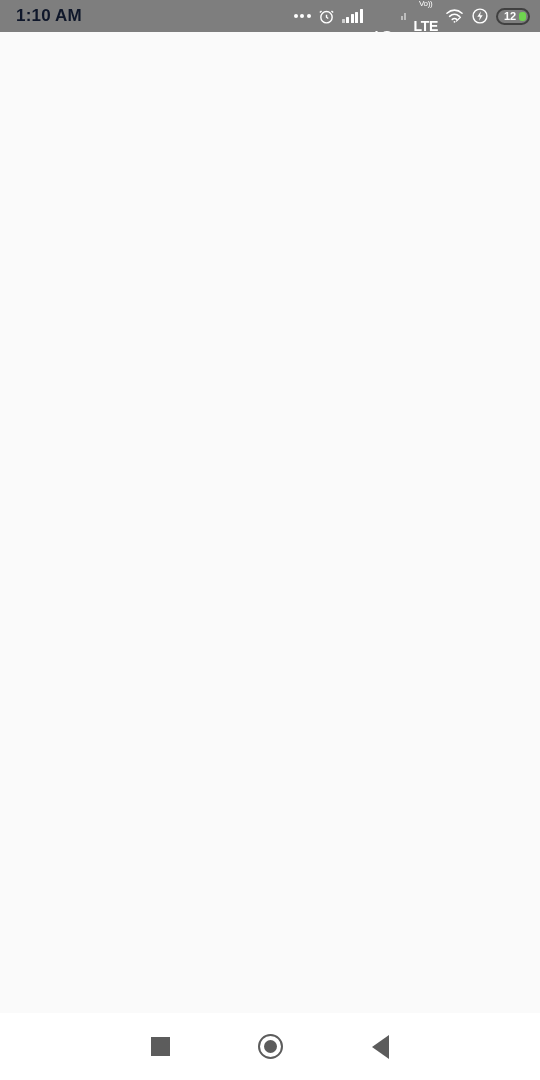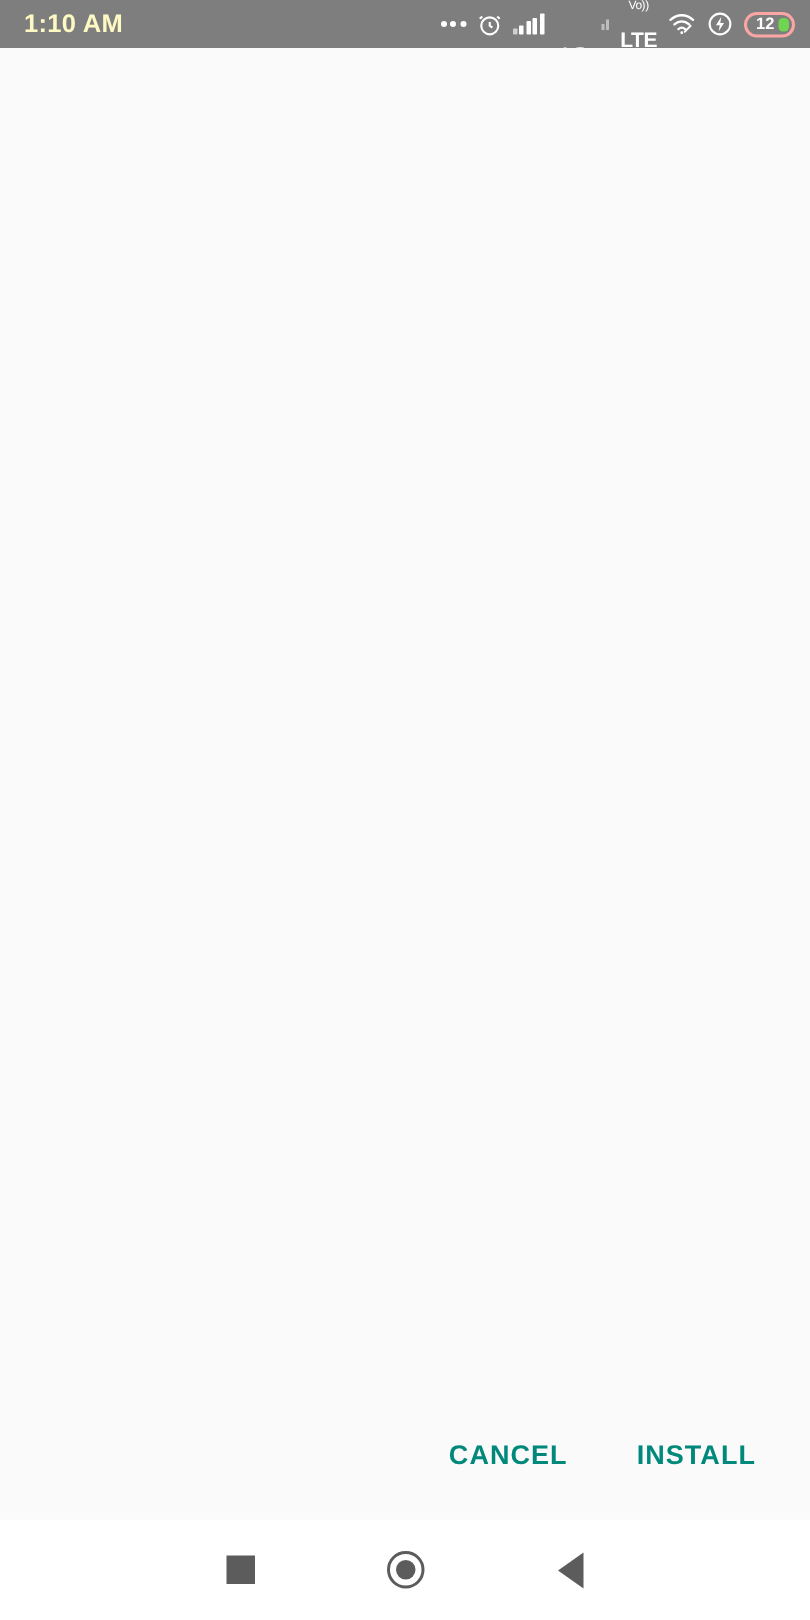--- a/index.html
+++ b/index.html
@@ -23,21 +23,21 @@
     height:32px; flex:0 0 32px;
     background:#7E7E7E;
     display:flex; align-items:center;
     justify-content:space-between;
     padding:0 10px 0 16px;
     color:#ffffff;
   }
   #status-time {
     font-size:17px; font-weight:bold;
     letter-spacing:0.2px;
-    color:#fef9c3;
+    color:#0f172a;
     white-space:nowrap;
   }
   #status-icons {
     display:flex; align-items:center; gap:7px;
   }
   .sb-ico { display:flex; align-items:center; justify-content:center; }
 
   
   .dots { display:flex; gap:2.5px; align-items:center; }
   .dots i { width:4px; height:4px; border-radius:50%; background:#fff; display:block; }
@@ -62,21 +62,21 @@
 
   .volte {
     display:flex; flex-direction:column; align-items:center;
     line-height:1; color:#fff;
   }
   .volte span:first-child { font-size:8px; font-weight:normal; letter-spacing:-0.3px;}
   .volte span:last-child { font-size:14px; font-weight:bold; letter-spacing:-0.3px; margin-top:11px;}
 
   
   .battery {
-    width:34px; height:17px; border:2px solid #fca5a5;
+    width:34px; height:17px; border:2px solid #404040;
     border-radius:9px; position:relative;
     display:flex; align-items:center; justify-content:flex-start;
     padding-left:6px;
   }
   .battery .lvl { font-size:11px; font-weight:bold; color:#fff; line-height:1; }
   .battery .fill {
     position:absolute; right:2.5px; top:2.5px;
     width:7px; height:9px; border-radius:3px; background:#6fd44f;
   }
 
@@ -229,24 +229,20 @@
         <span class="fill"></span>
       </span>
 
     </div>
   </div>
 
 
   <div id="content">
 
 
-    <div id="action-bar">
-      <button class="action-btn">CANCEL</button>
-      <button class="action-btn">INSTALL</button>
-    </div>
 
   </div>
 
   <div id="nav-bar">
     <div class="nav-btn">
       <span class="nav-square"></span>
     </div>
     <div class="nav-btn">
       <span class="nav-home">
           <i></i>

